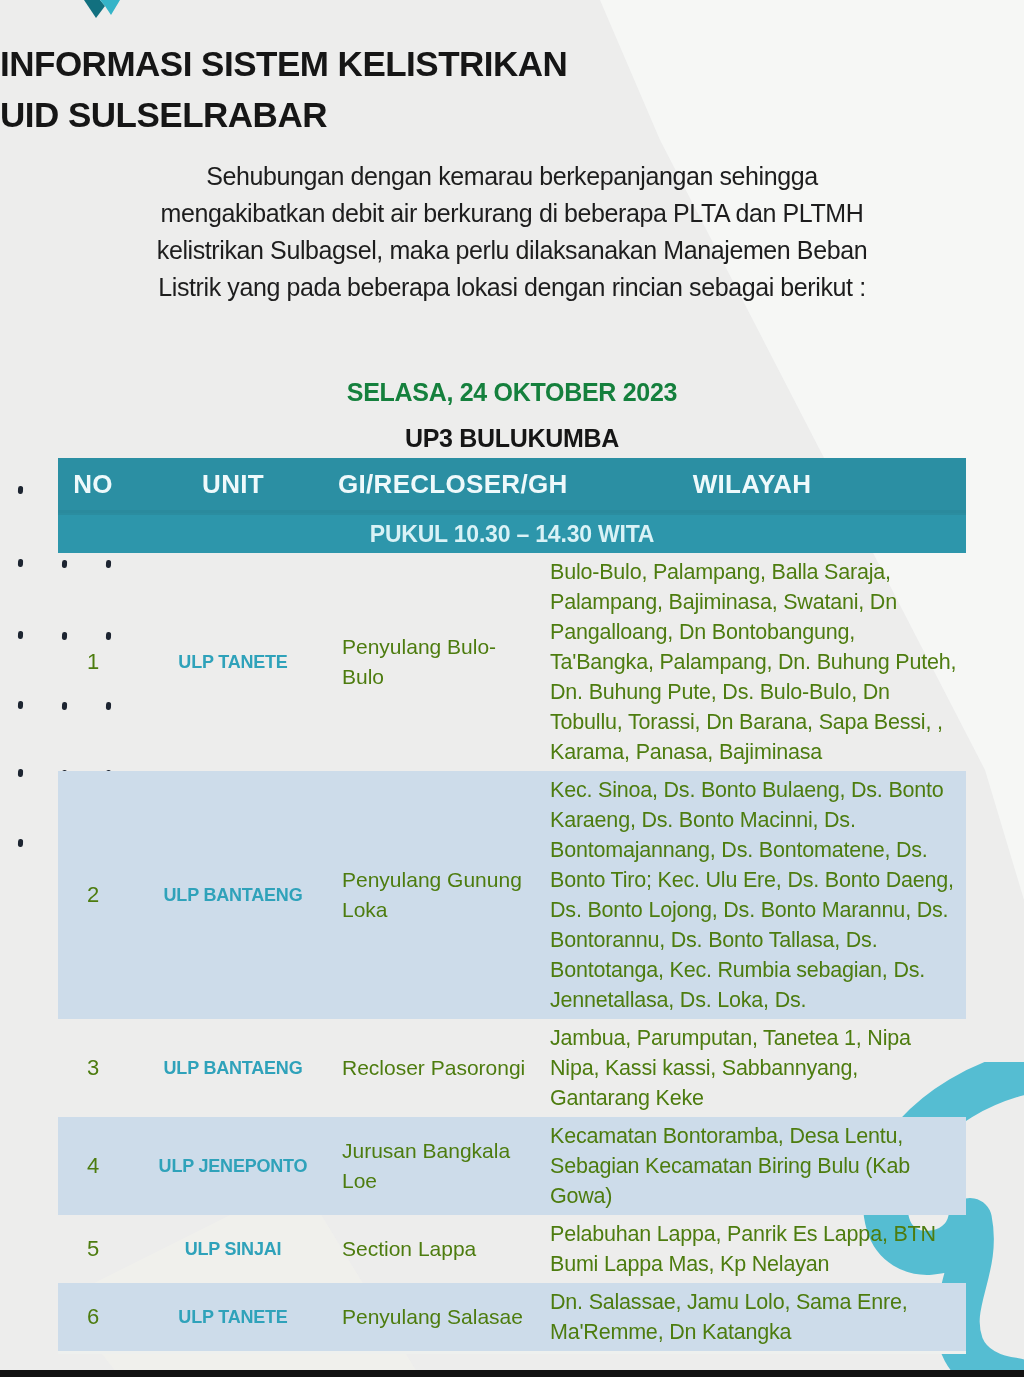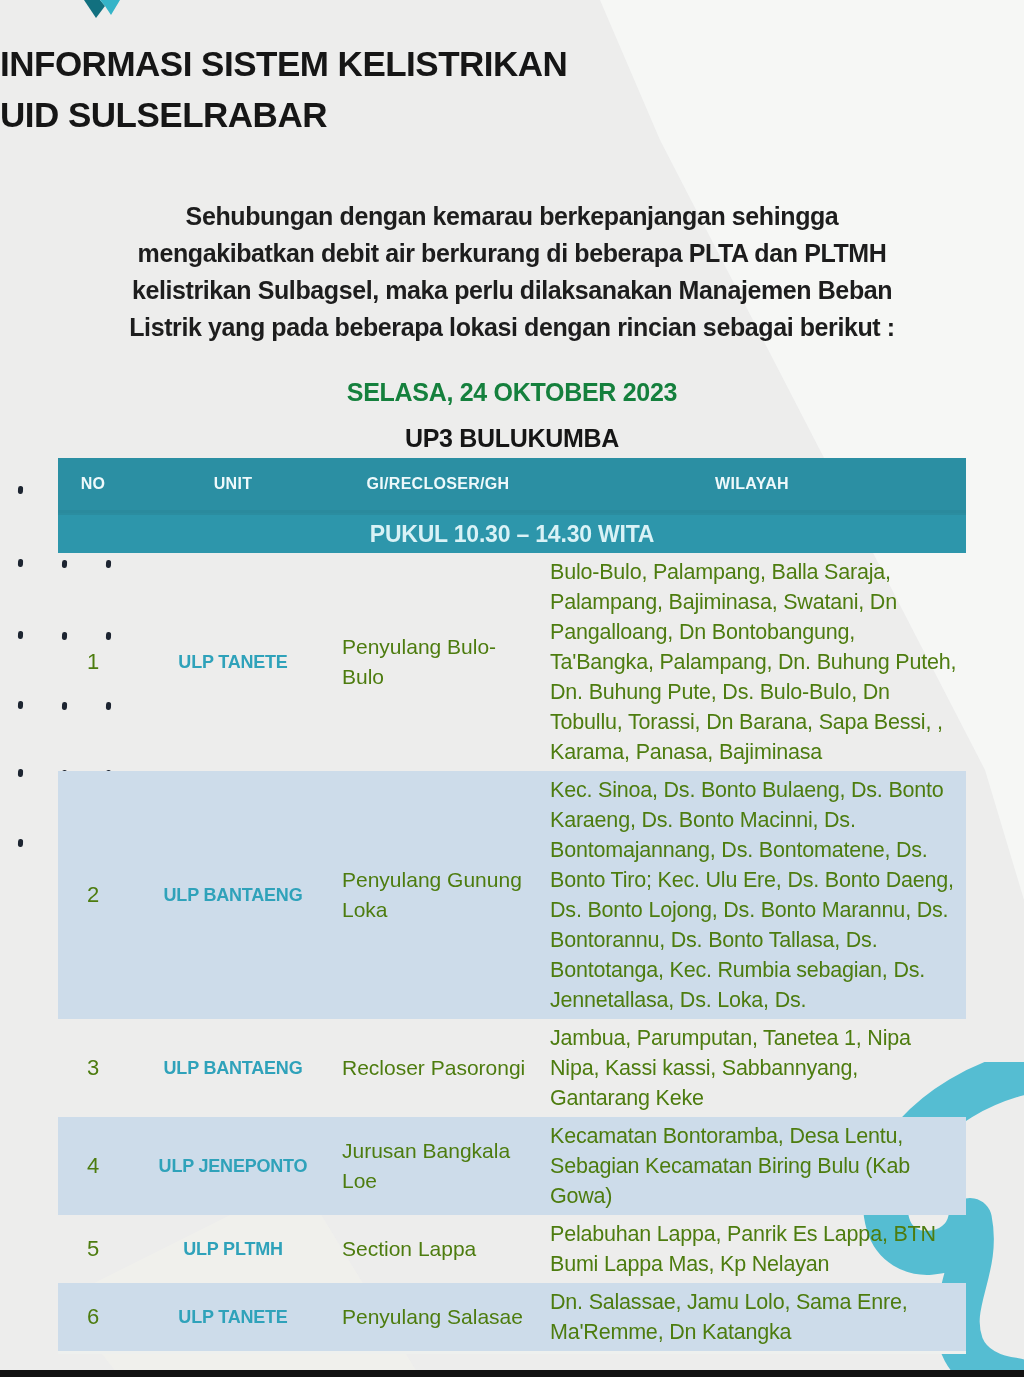--- a/index.html
+++ b/index.html
@@ -13,35 +13,35 @@
   .bg-svg{position:absolute;top:0;left:0;width:1024px;height:1377px;pointer-events:none;}
   .footer-bar{position:absolute;left:0;bottom:0;width:1024px;height:7px;background:#121212;}
   .dot{position:absolute;width:5px;height:8px;border-radius:3px;background:#1d2531;transform:rotate(3deg);}
   
   .title{
     position:absolute;top:38px;left:0;width:1024px;
     font-size:35px;line-height:51px;font-weight:bold;color:#161616;letter-spacing:-.5px;
   }
   .intro{
     position:absolute;top:158px;left:0;width:1024px;text-align:center;
-    font-size:25px;line-height:37px;font-weight:bold;color:#1d1d1d;letter-spacing:-.4px;margin-top:40px;
+    font-size:25px;line-height:37px;font-weight:normal;color:#1d1d1d;letter-spacing:-.4px;
   }
   .date-heading{
     position:absolute;top:378px;left:0;width:1024px;text-align:center;
     font-size:25px;font-weight:bold;color:#15803d;letter-spacing:-.3px;
   }
   .area-heading{
     position:absolute;top:424px;left:0;width:1024px;text-align:center;
     font-size:25px;font-weight:bold;color:#161616;letter-spacing:-.3px;
   }
   
   .sched{position:absolute;top:458px;left:58px;width:908px;border-collapse:collapse;table-layout:fixed;}
   .sched th,.sched td{padding:0;vertical-align:middle;}
   .head-row th{
-    background:#2b8fa3;color:#eef9fb;font-size:16px;font-weight:bold;
+    background:#2b8fa3;color:#eef9fb;font-size:26px;font-weight:bold;
     height:52px;text-align:center;letter-spacing:.3px;
     border-bottom:5px solid #2a87999c;
     margin-top:23px;
   }
   .time-row td{
     background:#2d96ab;color:#d9f2f6;font-size:23px;font-weight:bold;
     height:38px;text-align:center;letter-spacing:-.2px;
   }
   .body-row td{font-size:21.5px;line-height:30px;color:#4d7c0f;}
   .body-row .cell-no{text-align:center;font-size:22px;}
@@ -140,21 +140,21 @@
       <td class="cell-wilayah">Jambua, Parumputan, Tanetea 1, Nipa Nipa, Kassi kassi, Sabbannyang, Gantarang Keke</td>
     </tr>
     <tr class="body-row alt">
       <td class="cell-no">4</td>
       <td class="cell-unit">ULP JENEPONTO</td>
       <td class="cell-feeder">Jurusan Bangkala Loe</td>
       <td class="cell-wilayah">Kecamatan Bontoramba, Desa Lentu, Sebagian Kecamatan Biring Bulu (Kab Gowa)</td>
     </tr>
     <tr class="body-row">
       <td class="cell-no">5</td>
-      <td class="cell-unit">ULP PLTMH</td>
+      <td class="cell-unit">ULP SINJAI</td>
       <td class="cell-feeder">Section Lappa</td>
       <td class="cell-wilayah">Pelabuhan Lappa, Panrik Es Lappa, BTN Bumi Lappa Mas, Kp Nelayan</td>
     </tr>
     <tr class="body-row alt">
       <td class="cell-no">6</td>
       <td class="cell-unit">ULP TANETE</td>
       <td class="cell-feeder">Penyulang Salasae</td>
       <td class="cell-wilayah">Dn. Salassae, Jamu Lolo, Sama Enre, Ma'Remme, Dn Katangka</td>
     </tr>
   </tbody>

